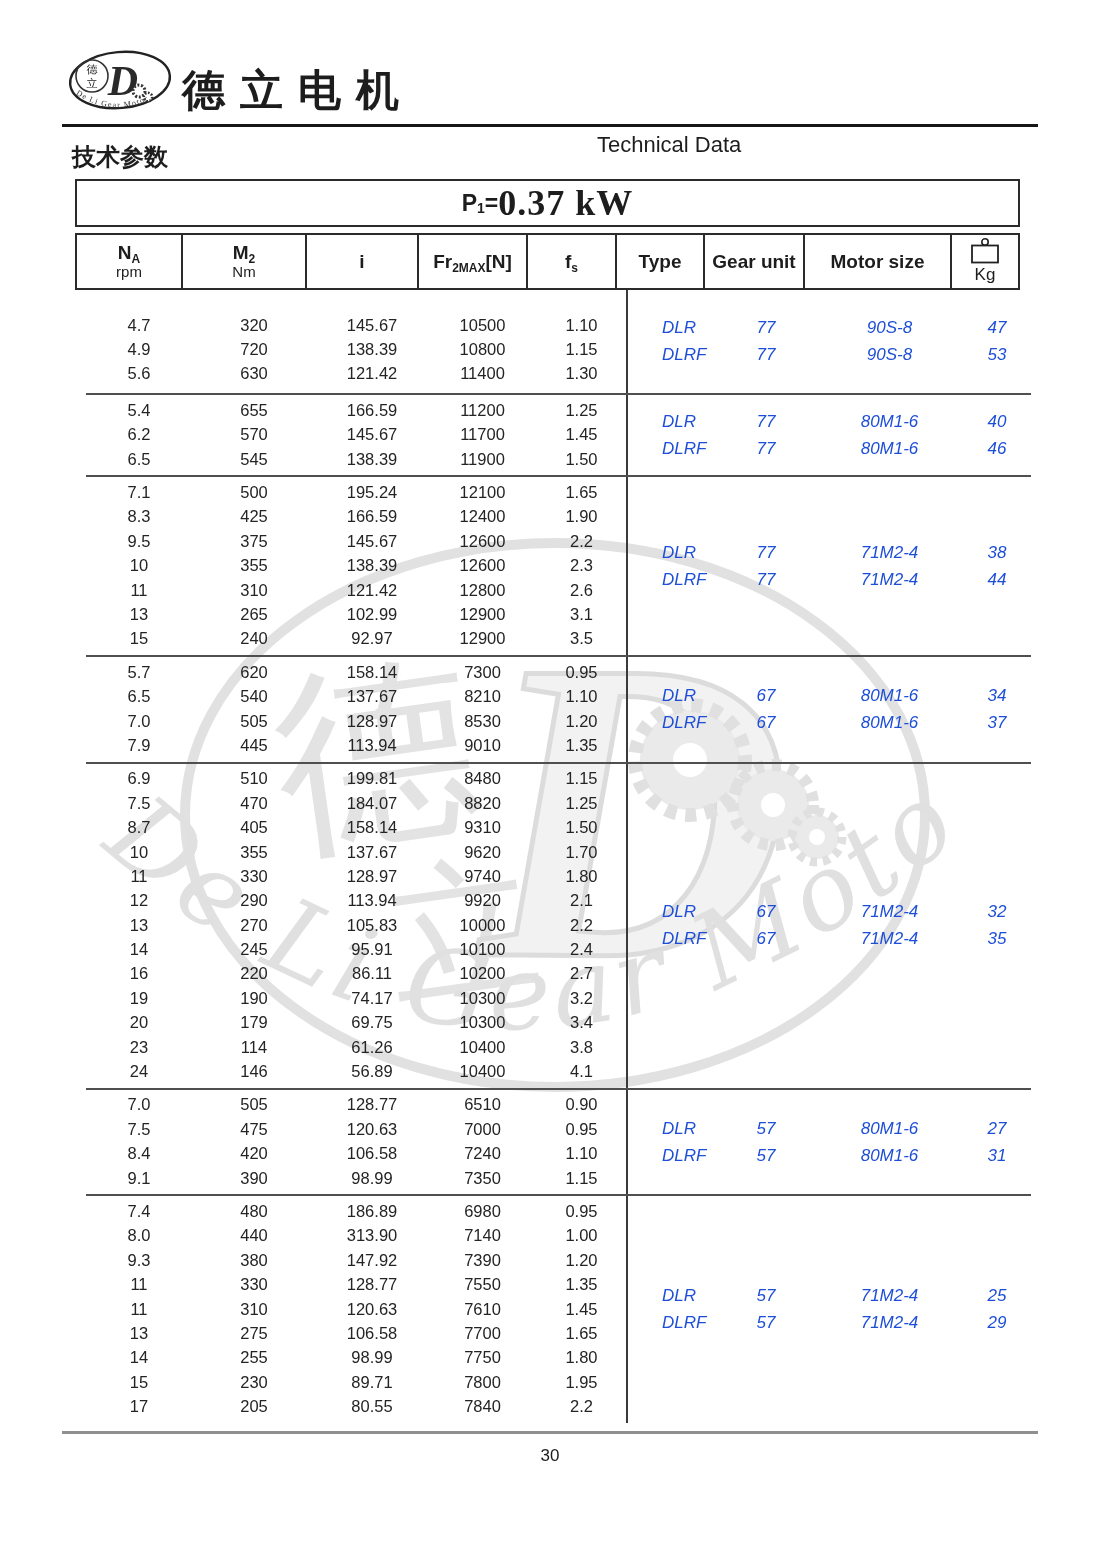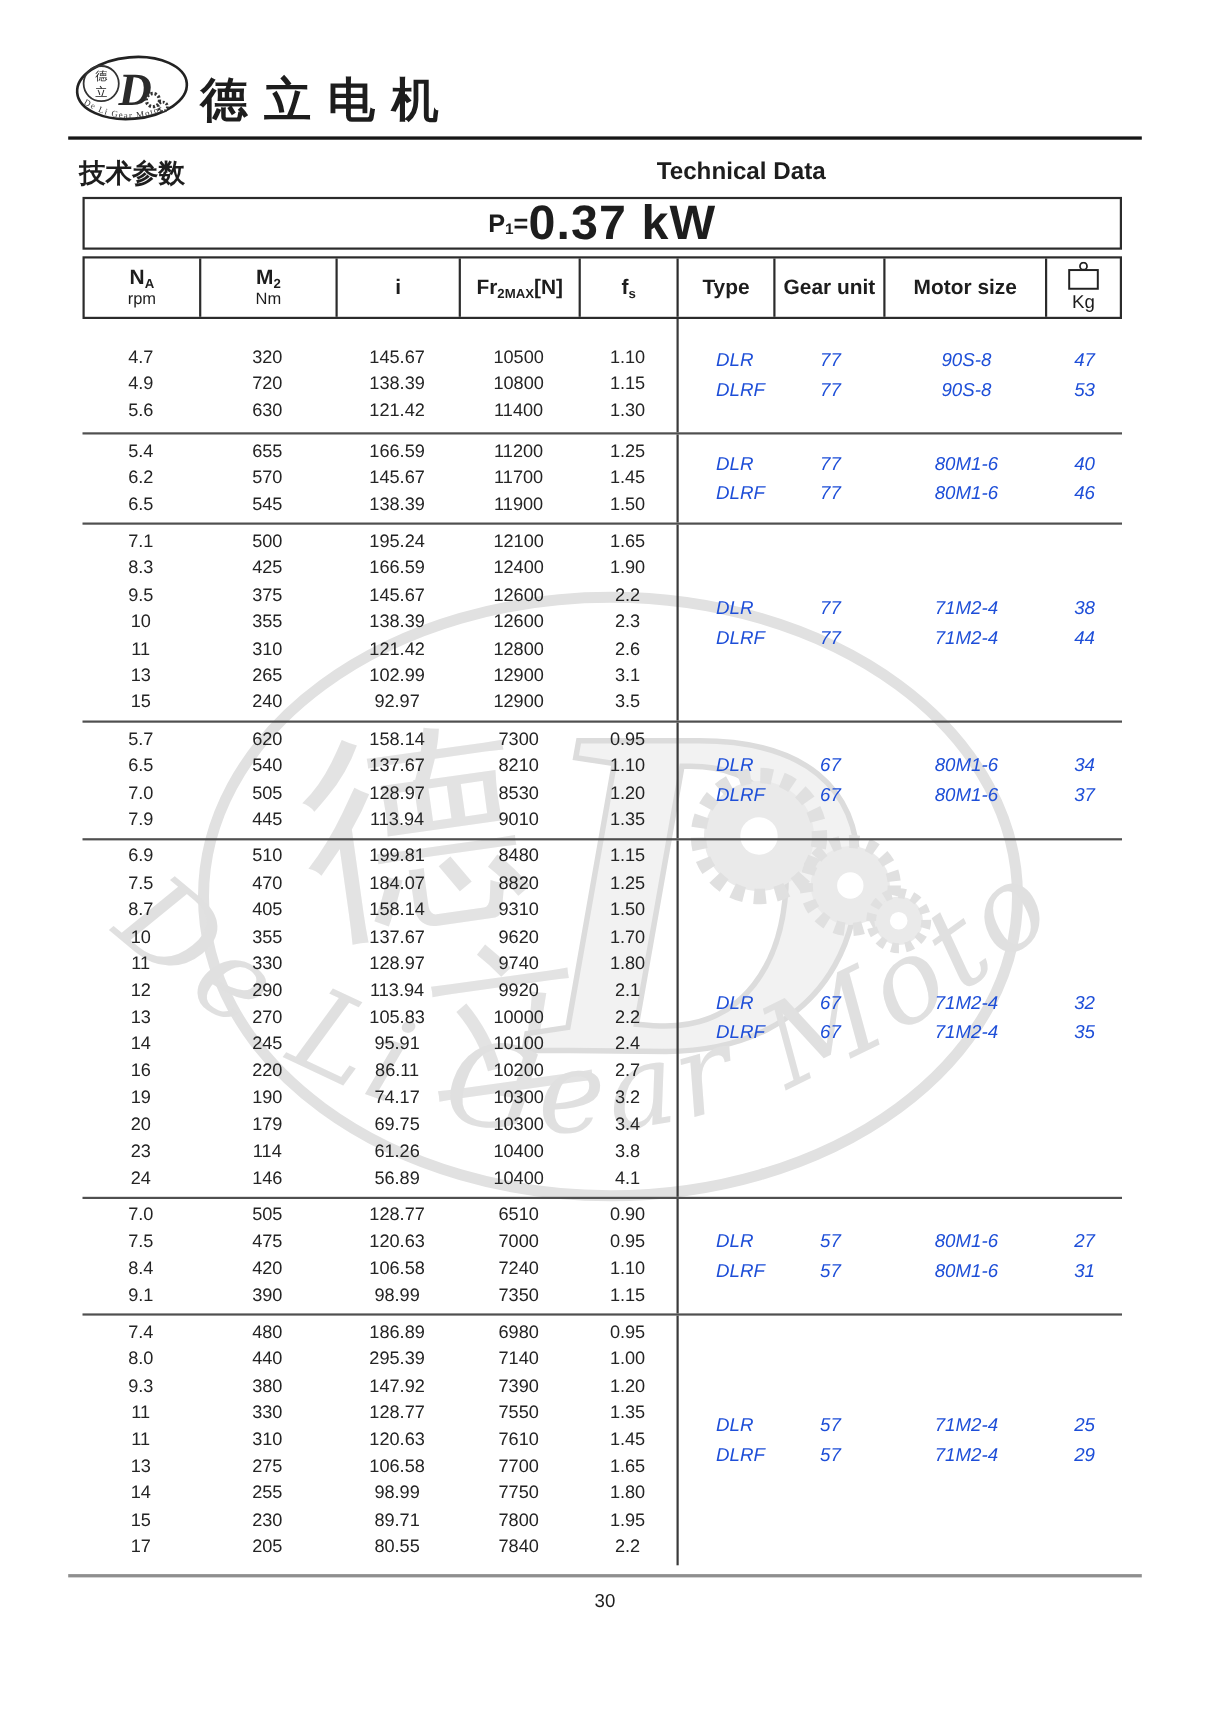--- a/index.html
+++ b/index.html
@@ -7,40 +7,40 @@
         font-family:"Liberation Sans",sans-serif;color:#1d1d1d;}
   
   .watermark{position:absolute;left:95px;top:505px;width:910px;height:680px;z-index:0;pointer-events:none;}
   
   .logo{position:absolute;left:66px;top:48px;width:110px;height:72px;z-index:2;}
   .brand-name{position:absolute;left:182px;top:62px;z-index:2;font-family:"DejaVu Serif","DejaVu Sans",serif;
               font-size:43px;font-weight:bold;letter-spacing:15px;white-space:nowrap;}
   .top-rule{position:absolute;top:124px;left:62px;width:976px;height:3px;background:#161616;z-index:2;}
   .section-zh{position:absolute;top:141px;left:72px;font-size:24px;font-weight:bold;z-index:2;
               font-family:"DejaVu Sans","Liberation Sans",sans-serif;}
-  .section-en{position:absolute;top:143px;left:597px;font-size:22px;font-weight:bold;z-index:2;}
+  .section-en{position:absolute;top:132px;left:597px;font-size:22px;font-weight:normal;z-index:2;}
   
   .power-box{position:absolute;top:179px;left:75px;width:945px;height:48px;border:2px solid #2b2b2b;
              box-sizing:border-box;display:flex;align-items:center;justify-content:center;z-index:1;}
   .p-small{font-size:23px;font-weight:bold;}
   .p-sub{font-size:14px;font-weight:bold;position:relative;top:5px;}
-  .p-big{font-size:44px;font-weight:bold;letter-spacing:1px;}
+  .p-big{font-size:36px;font-weight:bold;letter-spacing:1px;font-family:Liberation Serif, serif;}
   
   .thead{position:absolute;top:233px;left:75px;width:945px;height:57px;z-index:1;display:grid;
          grid-template-columns:106px 124px 112px 109px 89px 88px 100px 147px 1fr;
          border:2px solid #2b2b2b;box-sizing:border-box;}
   .hc{border-right:2px solid #2b2b2b;display:flex;flex-direction:column;align-items:center;
       justify-content:center;line-height:1.12;}
   .hc:last-child{border-right:none;}
   .h-main{font-size:19px;font-weight:bold;white-space:nowrap;}
   .h-sub{font-size:12px;font-weight:bold;position:relative;top:4px;}
   .h-unit{font-size:15px;font-weight:normal;}
   .kg-label{font-size:17px;font-weight:normal;margin-top:1px;}
   
-  .tbody{position:absolute;top:290px;left:75px;width:945px;z-index:1;}
+  .tbody{position:absolute;top:290px;left:86px;width:945px;z-index:1;}
   .group{display:flex;border-bottom:2px solid #4f4f4f;}
   .group:last-child{border-bottom:none;}
   .g-left{width:540px;box-sizing:border-box;padding:3px 0 4px 0;}
   .group:first-child .g-left{padding-top:23px;padding-bottom:7px;}
   .g-row{display:grid;grid-template-columns:106px 124px 112px 109px 89px;height:24.4px;align-items:center;}
   .g-cell{text-align:center;font-size:16.5px;color:#242424;}
   .g-right{flex:1;border-left:2px solid #3a3a3a;display:flex;flex-direction:column;
            justify-content:center;row-gap:1px;}
   .v-row{display:grid;grid-template-columns:88px 100px 147px 68px;height:26px;align-items:center;}
   .v-cell{text-align:center;font-size:17px;color:#1d4ed8;font-style:italic;}
@@ -492,21 +492,21 @@
           <div class="g-row">
             <div class="g-cell">7.4</div>
             <div class="g-cell">480</div>
             <div class="g-cell">186.89</div>
             <div class="g-cell">6980</div>
             <div class="g-cell">0.95</div>
           </div>
           <div class="g-row">
             <div class="g-cell">8.0</div>
             <div class="g-cell">440</div>
-            <div class="g-cell">295.39</div>
+            <div class="g-cell">313.90</div>
             <div class="g-cell">7140</div>
             <div class="g-cell">1.00</div>
           </div>
           <div class="g-row">
             <div class="g-cell">9.3</div>
             <div class="g-cell">380</div>
             <div class="g-cell">147.92</div>
             <div class="g-cell">7390</div>
             <div class="g-cell">1.20</div>
           </div>

